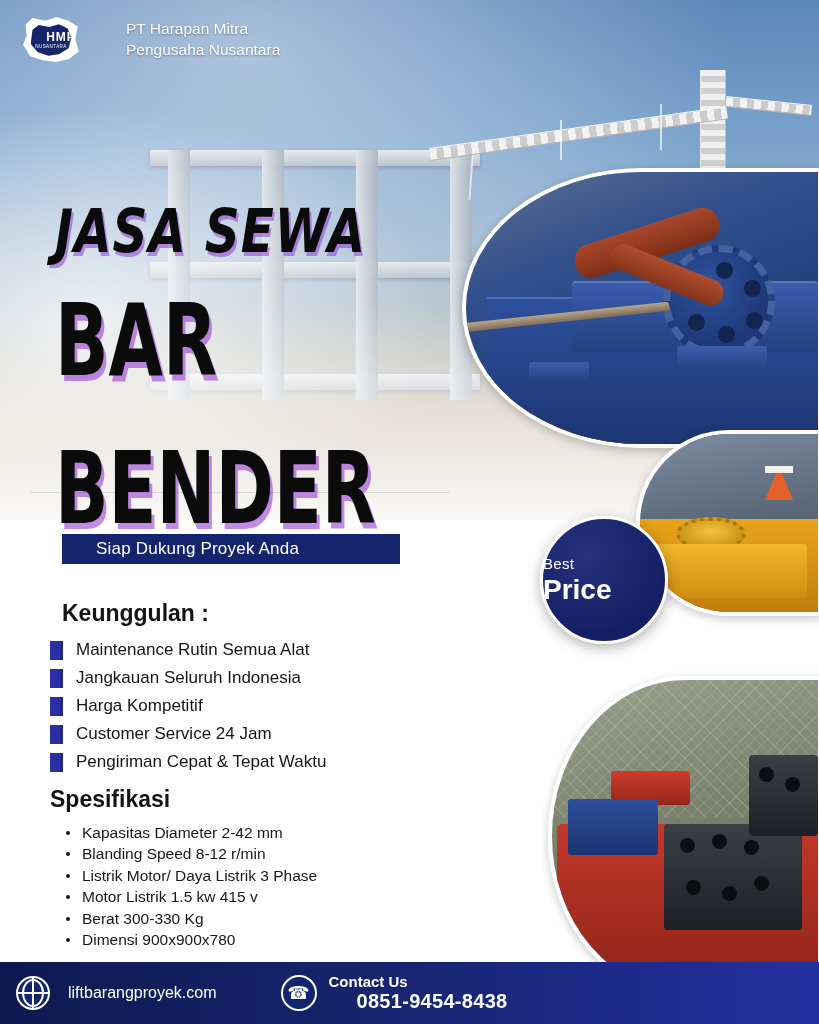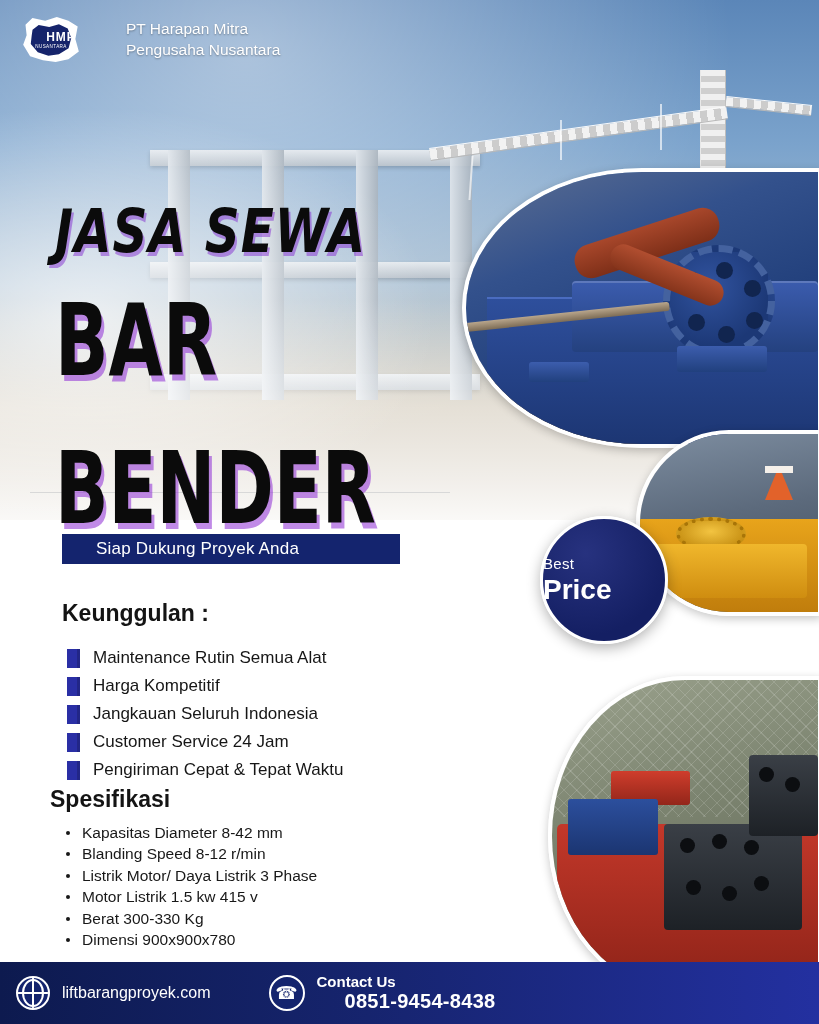--- a/index.html
+++ b/index.html
@@ -108,21 +108,21 @@
     background: #14246e; z-index: 25;
     display: flex; align-items: center;
   }
   .ribbon span {
     color: #ffffff; font-size: 17px; padding-left: 34px; letter-spacing: .2px;
   }
 
   
   .sect-title { position: absolute; font-size: 23px; font-weight: bold; color: #141414; }
   #adv-title { left: 62px; top: 600px; }
-  .adv-list { position: absolute; left: 67px; top: 636px; margin-top: 8px; }
+  .adv-list { position: absolute; left: 50px; top: 636px; }
   .adv-item { display: flex; align-items: center; height: 28px; }
   .adv-bullet {
     width: 13px; height: 19px; background: #2a2fa5; margin-right: 13px; flex: 0 0 auto;
     box-shadow: inset -3px 0 0 rgba(0,0,0,.18);
   }
   .adv-text { font-size: 17px; color: #161616; }
 
   
   #spec-title { left: 50px; top: 786px; }
   .spec-list { position: absolute; left: 66px; top: 822px; }
@@ -201,21 +201,21 @@
     display: flex; flex-direction: column; align-items: flex-start; justify-content: center;
     box-shadow: 0 4px 14px rgba(0,0,0,.3); border: 3px solid #ffffff;
   }
   .badge .b1 { font-size: 15px; letter-spacing: .3px; }
   .badge .b2 { font-size: 28px; font-weight: bold; margin-top: 2px; }
 
   
   .footer {
     position: absolute; left: 0; bottom: 0; width: 819px; height: 62px;
     background: linear-gradient(90deg, #0d1a4f 0%, #16246e 45%, #2330a0 100%);
-    display: flex; align-items: center; z-index: 50;
+    display: flex; align-items: center; z-index: 50; gap: 6px;
   }
   .footer .globe {
     width: 34px; height: 34px; border-radius: 50%; margin-left: 16px; flex: 0 0 auto;
     background: #14246e; border: 2px solid #ffffff; position: relative; overflow:hidden;
   }
   .globe:before { content:""; position:absolute; left:50%; top:0; width:2px; height:100%; background:#fff; transform:translateX(-1px); }
   .globe:after { content:""; position:absolute; left:0; top:50%; width:100%; height:2px; background:#fff; transform:translateY(-1px); }
   .globe .ell { position:absolute; left:4px; top:1px; width:22px; height:28px; border:2px solid #fff; border-radius:50%; }
   .site { color:#ffffff; font-size:16px; margin-left:12px; }
   .contact-wrap { display:flex; align-items:center; margin-left: 58px; }
@@ -280,41 +280,41 @@
   </div>
 
   <div class="sect-title" id="adv-title">Keunggulan :</div>
   <div class="adv-list">
     <div class="adv-item">
       <div class="adv-bullet"></div>
       <div class="adv-text">Maintenance Rutin Semua Alat</div>
     </div>
     <div class="adv-item">
       <div class="adv-bullet"></div>
-      <div class="adv-text">Harga Kompetitif</div>
+      <div class="adv-text">Jangkauan Seluruh Indonesia</div>
     </div>
     <div class="adv-item">
       <div class="adv-bullet"></div>
-      <div class="adv-text">Jangkauan Seluruh Indonesia</div>
+      <div class="adv-text">Harga Kompetitif</div>
     </div>
     <div class="adv-item">
       <div class="adv-bullet"></div>
       <div class="adv-text">Customer Service 24 Jam</div>
     </div>
     <div class="adv-item">
       <div class="adv-bullet"></div>
       <div class="adv-text">Pengiriman Cepat &amp; Tepat Waktu</div>
     </div>
   </div>
 
   <div class="sect-title" id="spec-title">Spesifikasi</div>
   <div class="spec-list">
     <div class="spec-item">
       <div class="spec-dot"></div>
-      <div>Kapasitas Diameter 8-42 mm</div>
+      <div>Kapasitas Diameter 2-42 mm</div>
     </div>
     <div class="spec-item">
       <div class="spec-dot"></div>
       <div>Blanding Speed 8-12 r/min</div>
     </div>
     <div class="spec-item">
       <div class="spec-dot"></div>
       <div>Listrik Motor/ Daya Listrik 3 Phase</div>
     </div>
     <div class="spec-item">

